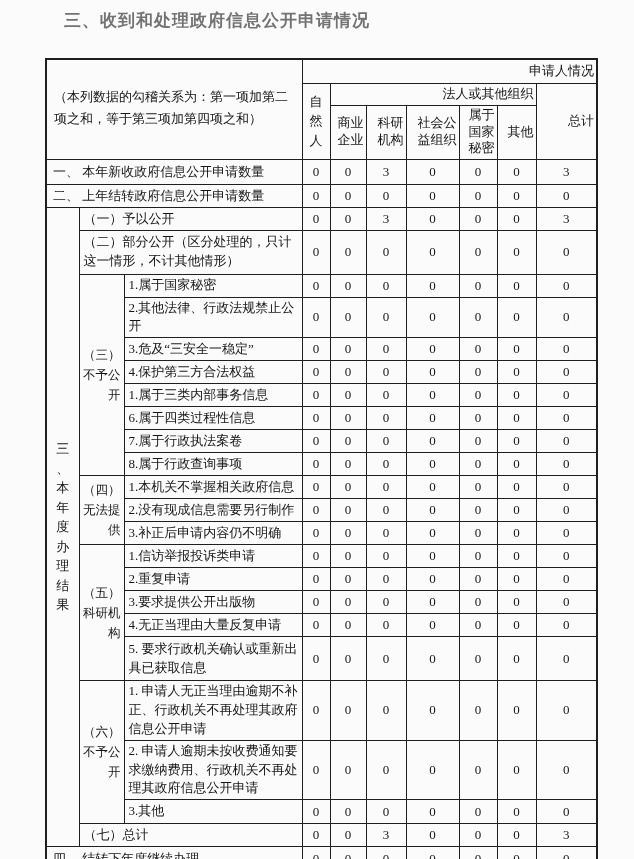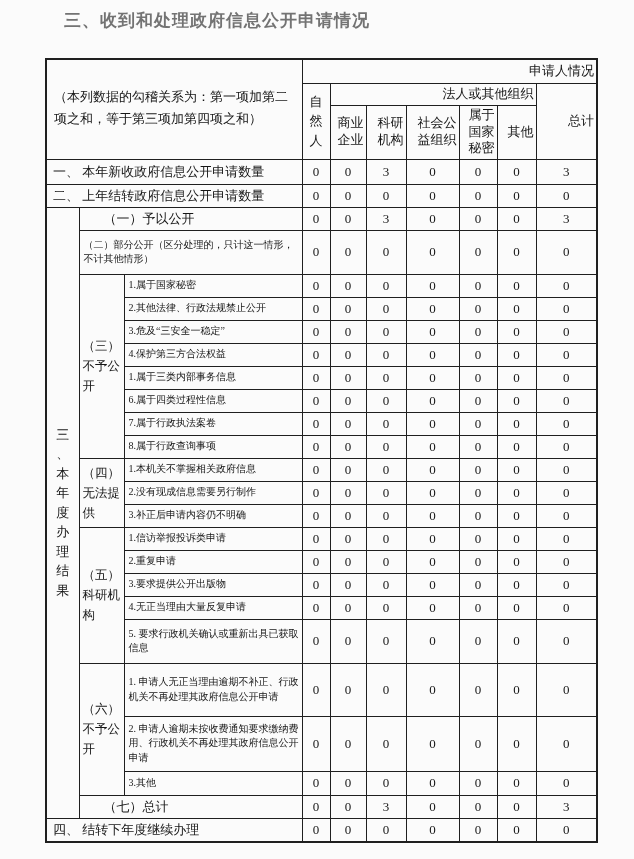--- a/index.html
+++ b/index.html
@@ -29,23 +29,23 @@
     font-size:13px;
     overflow:hidden;
   }
   .hh1{height:24px}.hh2{height:22px}.hh3{height:54px}
   .rh25{height:25px}.rh23{height:23px}.rh44{height:44px}
   .rh53{height:53px}.rh55{height:55px}.rh24{height:24px}
   .hc{text-align:right;line-height:1.3;}
   .note{text-align:left;padding:4px 7px;font-size:13px;line-height:1.7;font-family:Liberation Mono, monospace;}
   .v{text-align:center;font-size:13px;}
   .lbl{text-align:left;padding-left:6px;}
-  .sub{text-align:left;padding-left:24px;}
-  .item{text-align:left;padding-left:4px;font-size:10px;line-height:1.45;}
-  .grp{text-align:left;padding:2px 3px;font-size:12.5px;line-height:1.6;}
+  .sub{text-align:left;padding-left:4px;}
+  .item{text-align:left;padding-left:4px;font-size:13px;line-height:1.45;}
+  .grp{text-align:right;padding:2px 3px;font-size:12.5px;line-height:1.6;}
   .vcell{text-align:center;padding:0;font-size:13px;line-height:1.5;}
   .vcell span{display:block;}
 </style>
 </head>
 <body>
 
 <div class="page-title">三、收到和处理政府信息公开申请情况</div>
 
 <table class="report">
   <colgroup>

